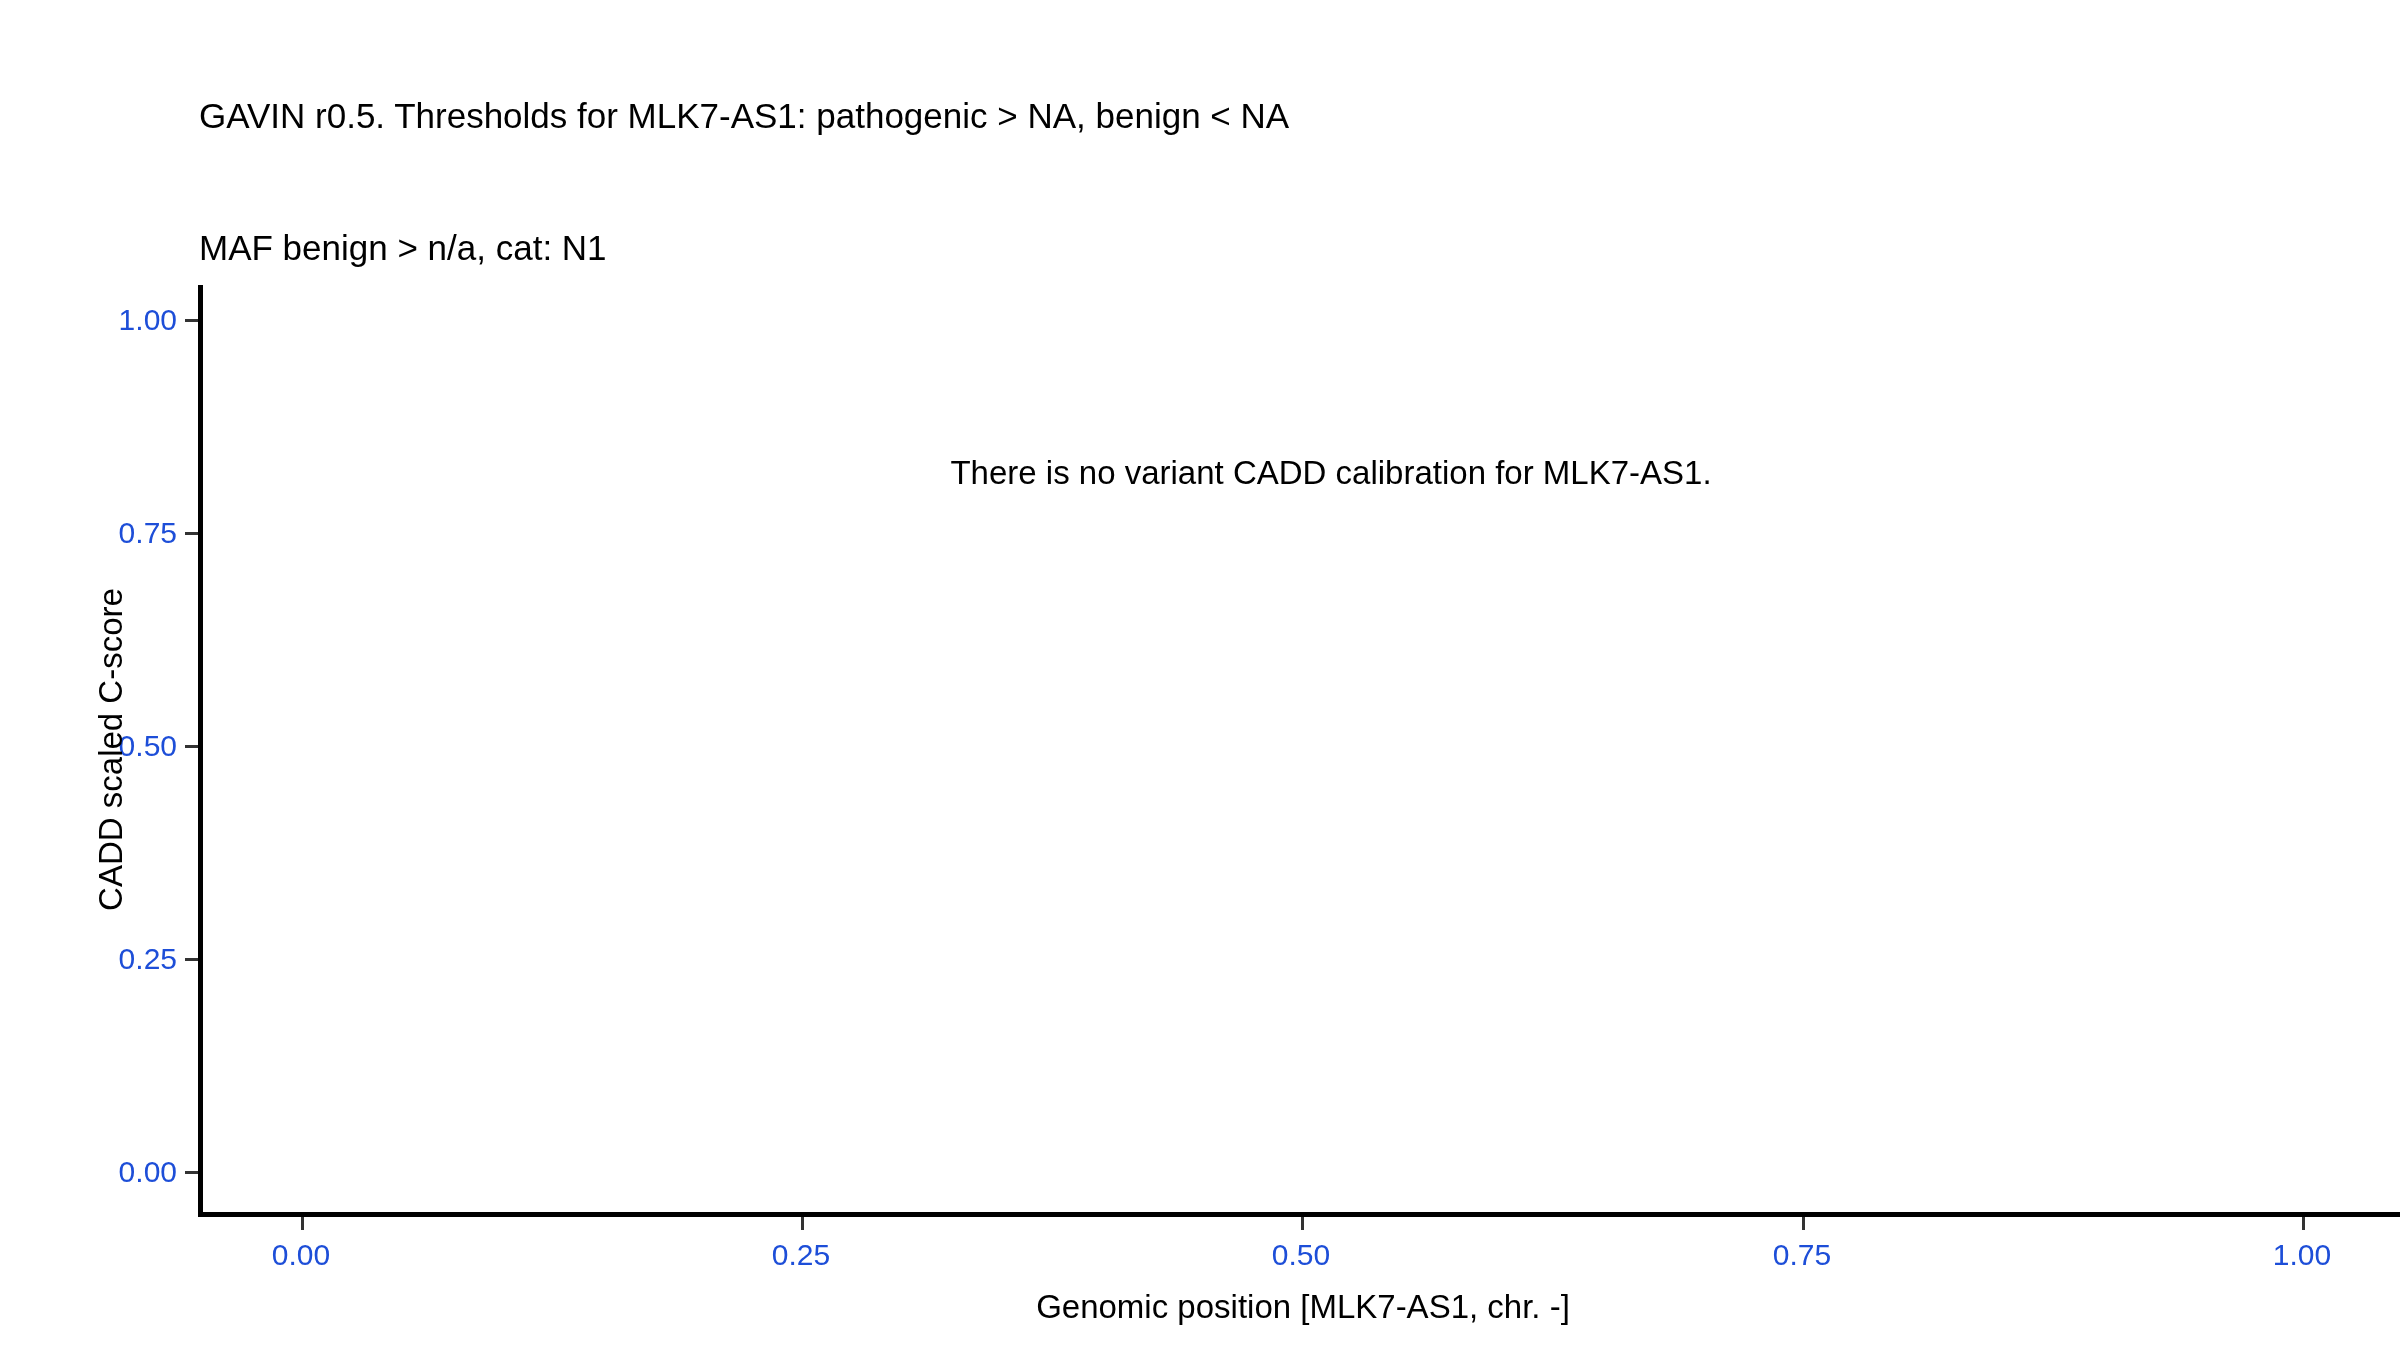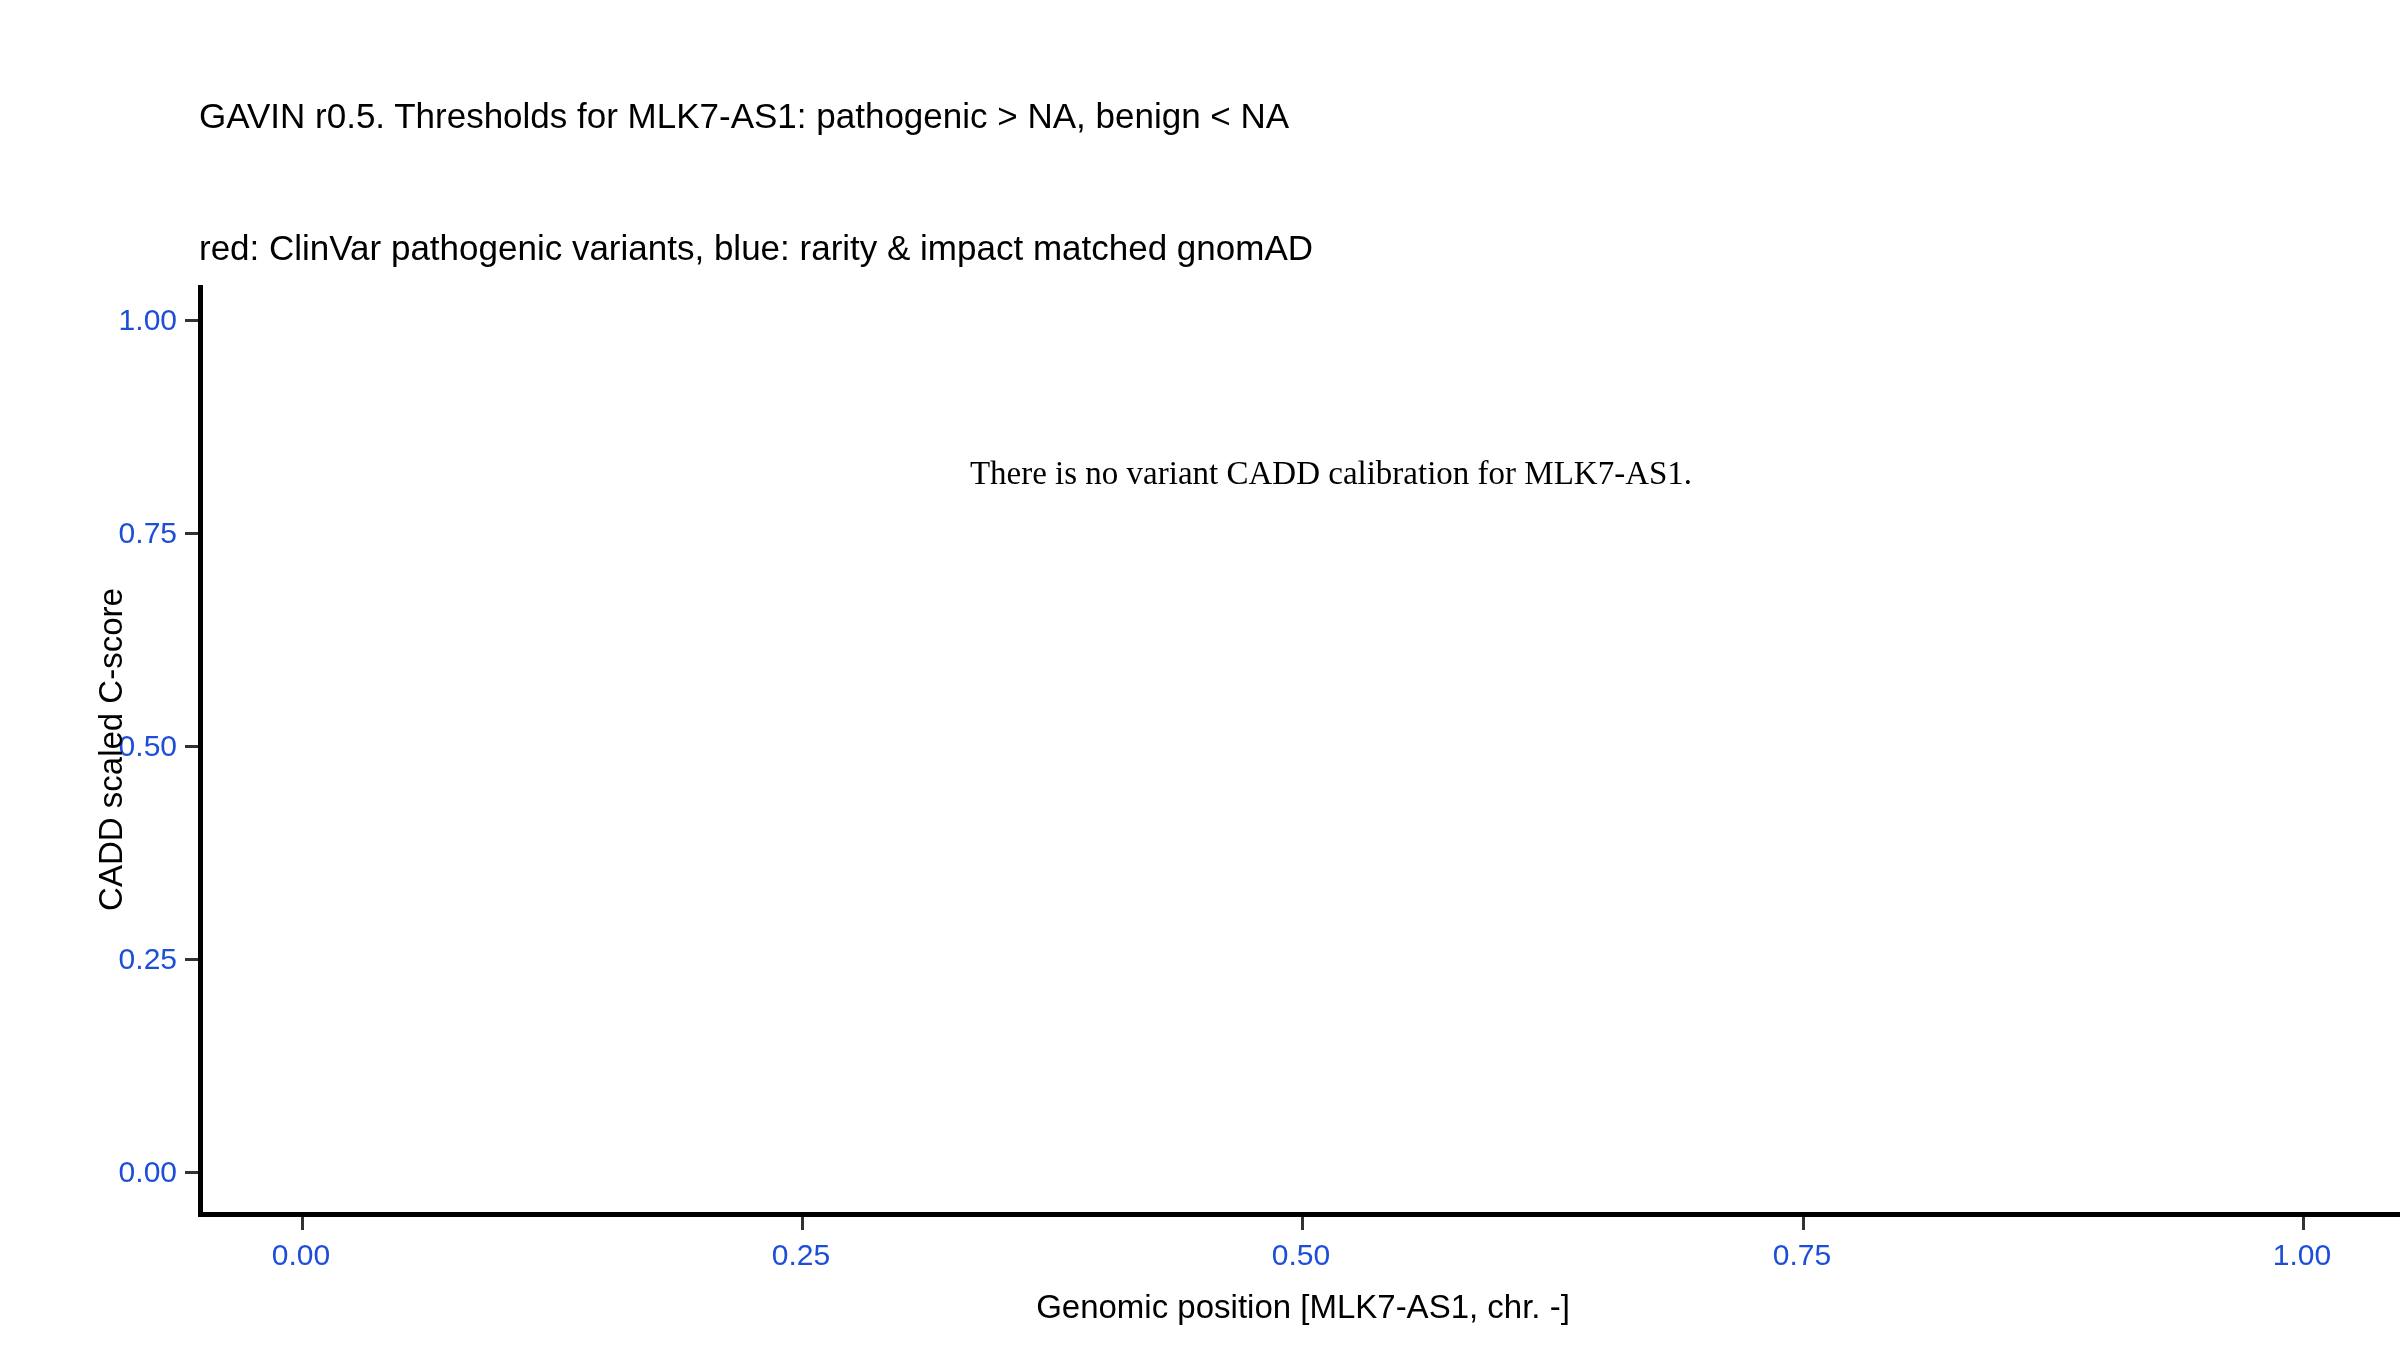--- a/index.html
+++ b/index.html
@@ -134,29 +134,30 @@
   .annotation {
     position: absolute;
     left: 600px;
     top: 443px;
     width: 1400px;
     text-align: center;
     font-size: 33px;
     line-height: 60px;
     color: #000000;
   }
-  .annotation .annot-line { display: block; white-space: nowrap; font-family: Liberation Serif, serif; }
+  .annotation .annot-line { display: block; white-space: nowrap; }
 </style>
 </head>
 <body>
 
 <div id="plot-root">
 
   <div class="plot-title">
     <span class="title-line">GAVIN r0.5. Thresholds for MLK7-AS1: pathogenic &gt; NA, benign &lt; NA</span>
+    <span class="title-line">MAF benign &gt; n/a, cat: N1</span>
     <span class="title-line">red: ClinVar pathogenic variants, blue: rarity &amp; impact matched gnomAD</span>
     <span class="title-line">variants, green: RefSeq exons, grey: genome-wide fallback threshold</span>
   </div>
 
   <div class="panel"></div>
 
   <div class="axis-line-y"></div>
   <div class="axis-line-x"></div>
 
   <div class="tick-y" style="top:319px;"></div>

